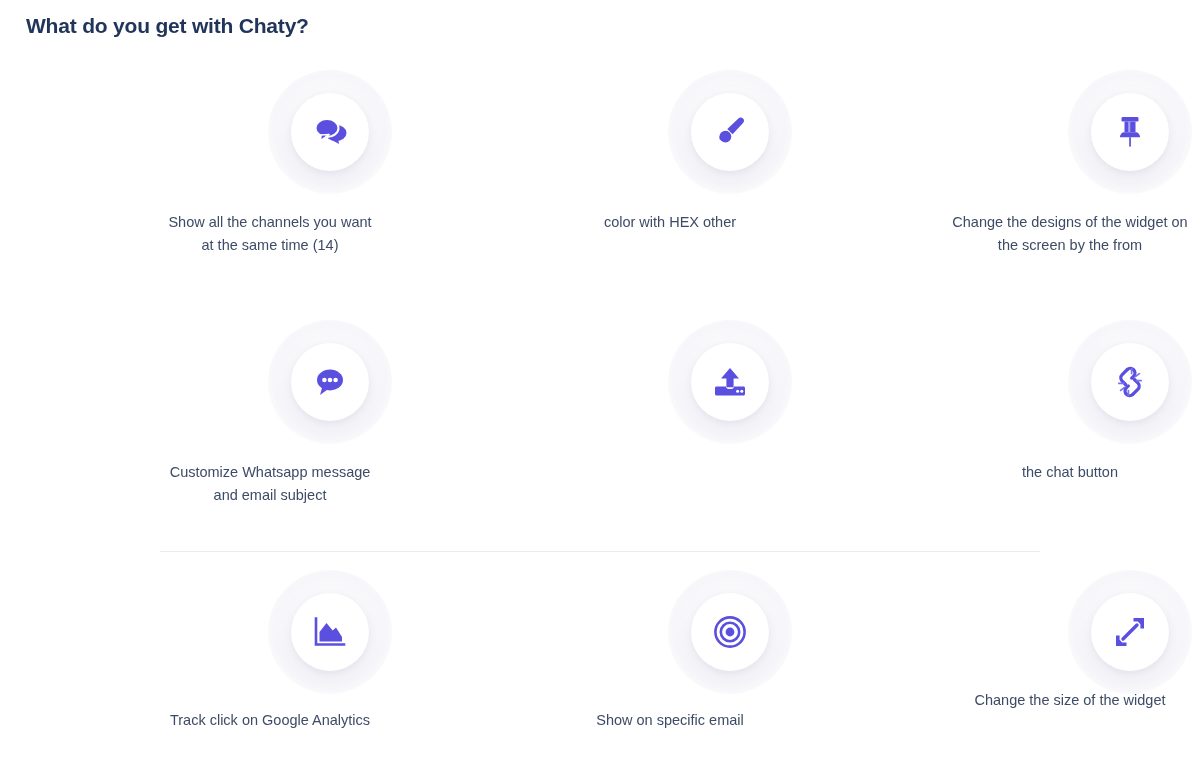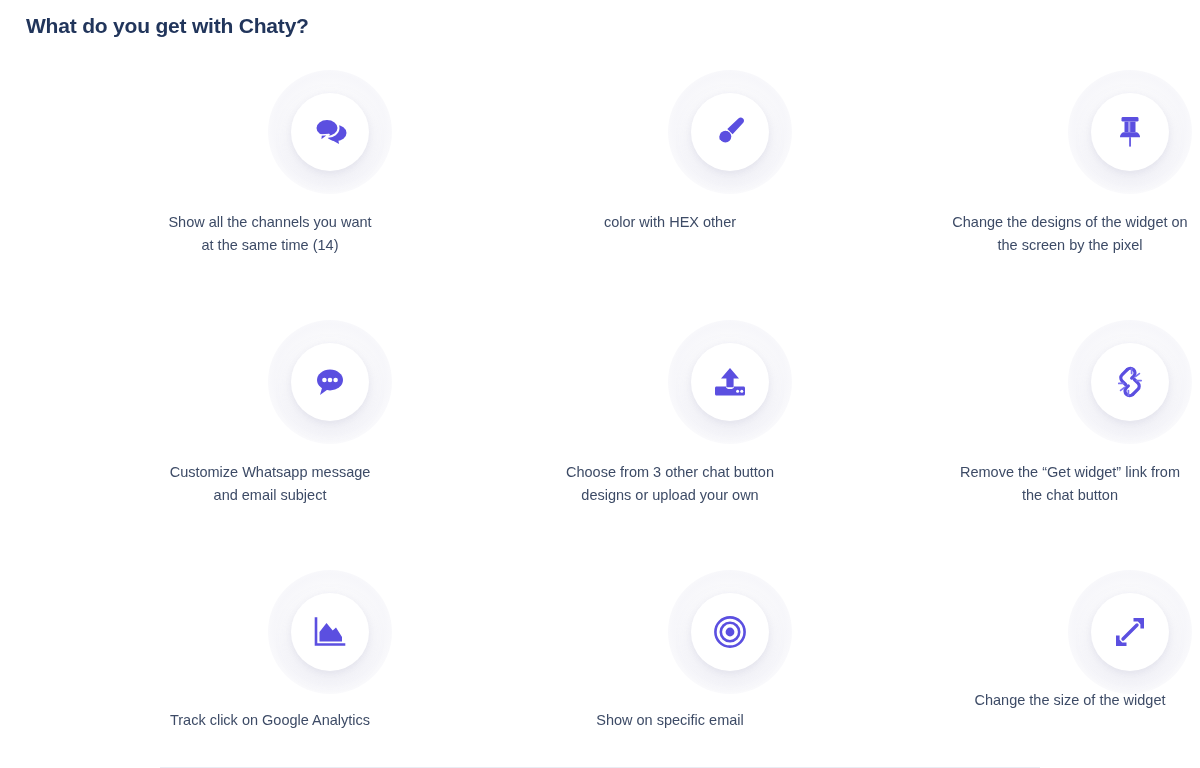--- a/index.html
+++ b/index.html
@@ -9,21 +9,21 @@
     width: 1200px;
     height: 768px;
     background: #ffffff;
     font-family: "Liberation Sans", sans-serif;
     overflow: hidden;
   }
 
   .page {
     position: relative;
     width: 1200px;
-    height: 768px;
+    height: 552px;
     background: #ffffff;
     padding: 0;
   }
 
   .page-title {
     position: absolute;
     left: 26px;
     top: 11px;
     font-size: 21px;
     font-weight: bold;
@@ -172,21 +172,21 @@
               <rect x="9.5" y="6.6" width="11" height="10.6" fill="#5b4fe0"></rect>
               <rect x="13.2" y="6.6" width="2.1" height="10.6" fill="#a9a2ef"></rect>
               <path d="M5 22.2c0-2.9 1.9-5 4.5-5h11c2.6 0 4.5 2.1 4.5 5H5z" fill="#5b4fe0"></path>
               <rect x="14.2" y="22.2" width="1.7" height="9.4" fill="#5b4fe0"></rect>
             </svg>
           </span>
         </div>
       </div>
       <div class="feature-caption">
         <div>Change the designs of the widget on</div>
-        <div>the screen by the pixel</div>
+        <div>the screen by the from</div>
       </div>
     </div>
 
     <div class="feature-cell">
       <div class="icon-wrap">
         <div class="icon-circle">
           <span>
             <svg width="36" height="32" viewBox="0 0 36 32">
               <ellipse cx="18" cy="14" rx="13" ry="10.4" fill="#5b4fe0"></ellipse>
               <path d="M10 22 L19 21 L8 29 Z" fill="#5b4fe0"></path>
@@ -208,24 +208,20 @@
         <div class="icon-circle">
           <span>
             <svg width="36" height="32" viewBox="0 0 36 32">
               <path d="M18 2 L27 12.4 H21.6 V21.2 H14.4 V12.4 H9 Z" fill="#5b4fe0"></path>
               <path d="M4.5 20.4h9.4c0 1.7 1.7 2.7 4.1 2.7s4.1-1 4.1-2.7h9.4c.9 0 1.5.6 1.5 1.5v6.1c0 .9-.6 1.5-1.5 1.5H4.5c-.9 0-1.5-.6-1.5-1.5v-6.1c0-.9.6-1.5 1.5-1.5z" fill="#5b4fe0"></path>
               <circle cx="25.6" cy="25.2" r="1.5" fill="#ffffff"></circle>
               <circle cx="29.8" cy="25.2" r="1.5" fill="#ffffff"></circle>
             </svg>
           </span>
         </div>
-      </div>
-      <div class="feature-caption">
-        <div>Choose from 3 other chat button</div>
-        <div>designs or upload your own</div>
       </div>
     </div>
 
     <div class="feature-cell">
       <div class="icon-wrap">
         <div class="icon-circle">
           <span>
             <svg width="36" height="36" viewBox="0 0 36 36">
               <path d="M15.2 5.6 L10.2 10.6 a4.6 4.6 0 0 0 0 6.5 l3.4 3.4" fill="none" stroke="#5b4fe0" stroke-width="3.3" stroke-linecap="round"></path>
               <path d="M15.2 5.6 a4.6 4.6 0 0 1 6.5 6.5 l-2 2" fill="none" stroke="#5b4fe0" stroke-width="3.3" stroke-linecap="round"></path>
@@ -237,21 +233,20 @@
                 <line x1="24.4" y1="16.6" x2="29.2" y2="16.6"></line>
                 <line x1="16.4" y1="26.6" x2="16.4" y2="31.4"></line>
                 <line x1="12.6" y1="23.4" x2="8.6" y2="26.4"></line>
                 <line x1="11.6" y1="19.4" x2="6.8" y2="19.4"></line>
               </g>
             </svg>
           </span>
         </div>
       </div>
       <div class="feature-caption">
-        <div>Remove the “Get widget” link from</div>
         <div>the chat button</div>
       </div>
     </div>
 
     <div class="feature-cell">
       <div class="icon-wrap">
         <div class="icon-circle">
           <span>
             <svg width="34" height="32" viewBox="0 0 34 32">
               <path d="M3 2.5 v26 h28" fill="none" stroke="#5b4fe0" stroke-width="2.6" stroke-linecap="square"></path>

